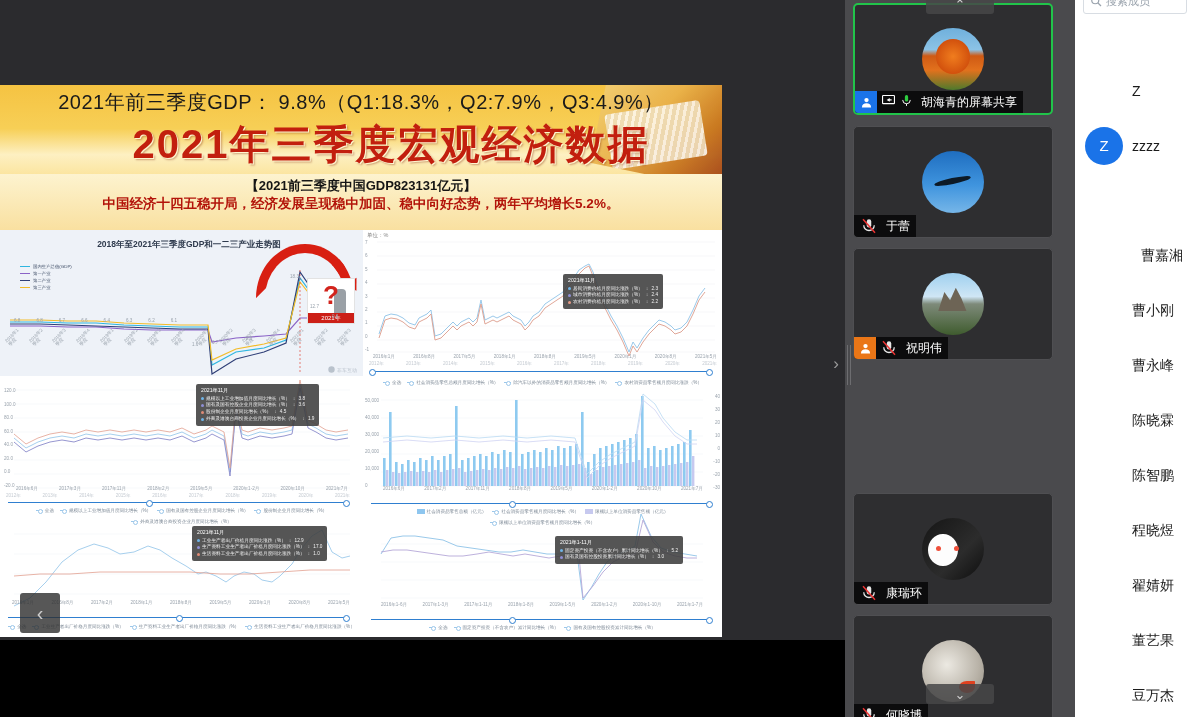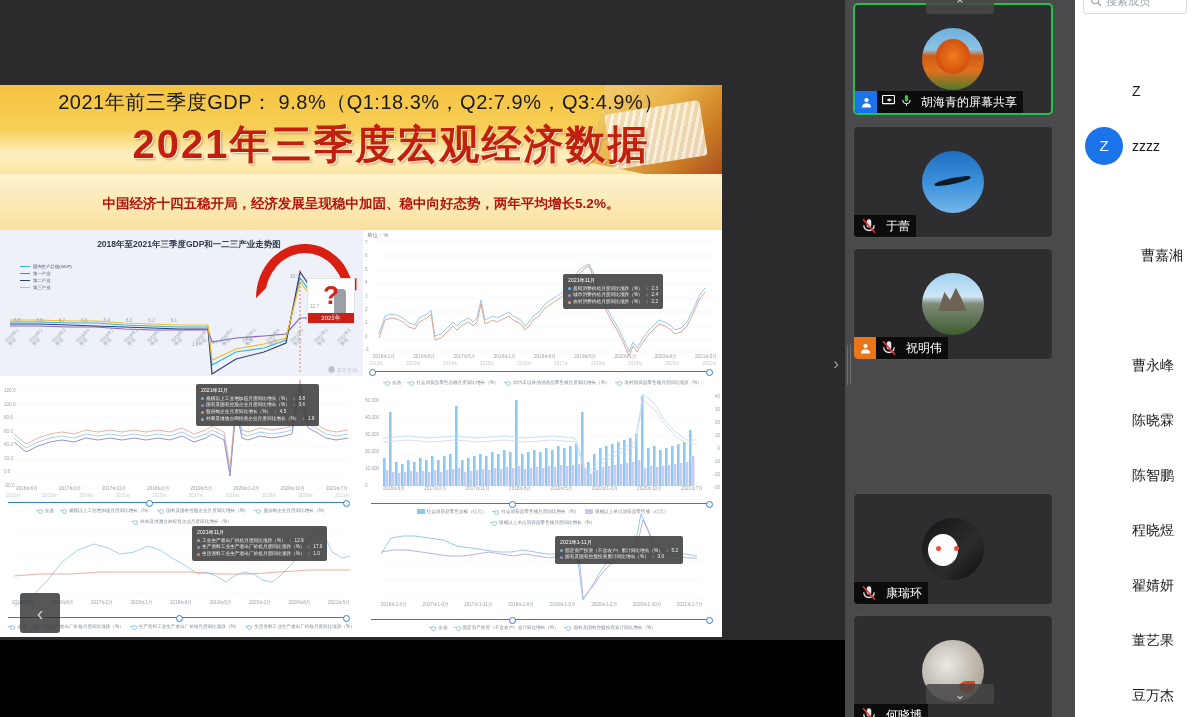--- a/index.html
+++ b/index.html
@@ -184,20 +184,21 @@
   <div class="share-stage">
     <div class="share-canvas"></div>
 
     <div class="slide">
 
       <div class="banner">
         <div class="banner-books"></div>
         <div class="banner-line1">2021年前三季度GDP： 9.8%（Q1:18.3%，Q2:7.9%，Q3:4.9%）</div>
         <div class="banner-title">2021年三季度宏观经济数据</div>
         <div class="banner-strip"></div>
+        <div class="banner-line2">【2021前三季度中国GDP823131亿元】</div>
         <div class="banner-line3">中国经济十四五稳开局，经济发展呈现稳中加固、稳中向好态势，两年平均增长5.2%。</div>
       </div>
 
       <div class="grid">
 
         <div class="cell c-tl">
           <div class="cell-title">2018年至2021年三季度GDP和一二三产业走势图</div>
 
           <div class="lgbox">
             <div class="lgrow">
@@ -863,20 +864,24 @@
       <span class="pname">Z</span>
     </div>
     <div class="prow" style="top:118px;">
       <span class="pav txt">Z</span>
       <span class="pname">zzzz</span>
     </div>
     <div class="prow" style="top:228px;gap:18px;">
       <span class="pav"><span class="av av-coat"></span></span>
       <span class="pname">曹嘉湘</span>
     </div>
+    <div class="prow" style="top:283px;">
+      <span class="pav"><span class="av av-man"></span></span>
+      <span class="pname">曹小刚</span>
+    </div>
     <div class="prow" style="top:338px;">
       <span class="pav"><span class="av av-field"></span></span>
       <span class="pname">曹永峰</span>
     </div>
     <div class="prow" style="top:393px;">
       <span class="pav"><span class="av av-girl"></span></span>
       <span class="pname">陈晓霖</span>
     </div>
     <div class="prow" style="top:448px;">
       <span class="pav"><span class="av av-crayon"></span></span>

